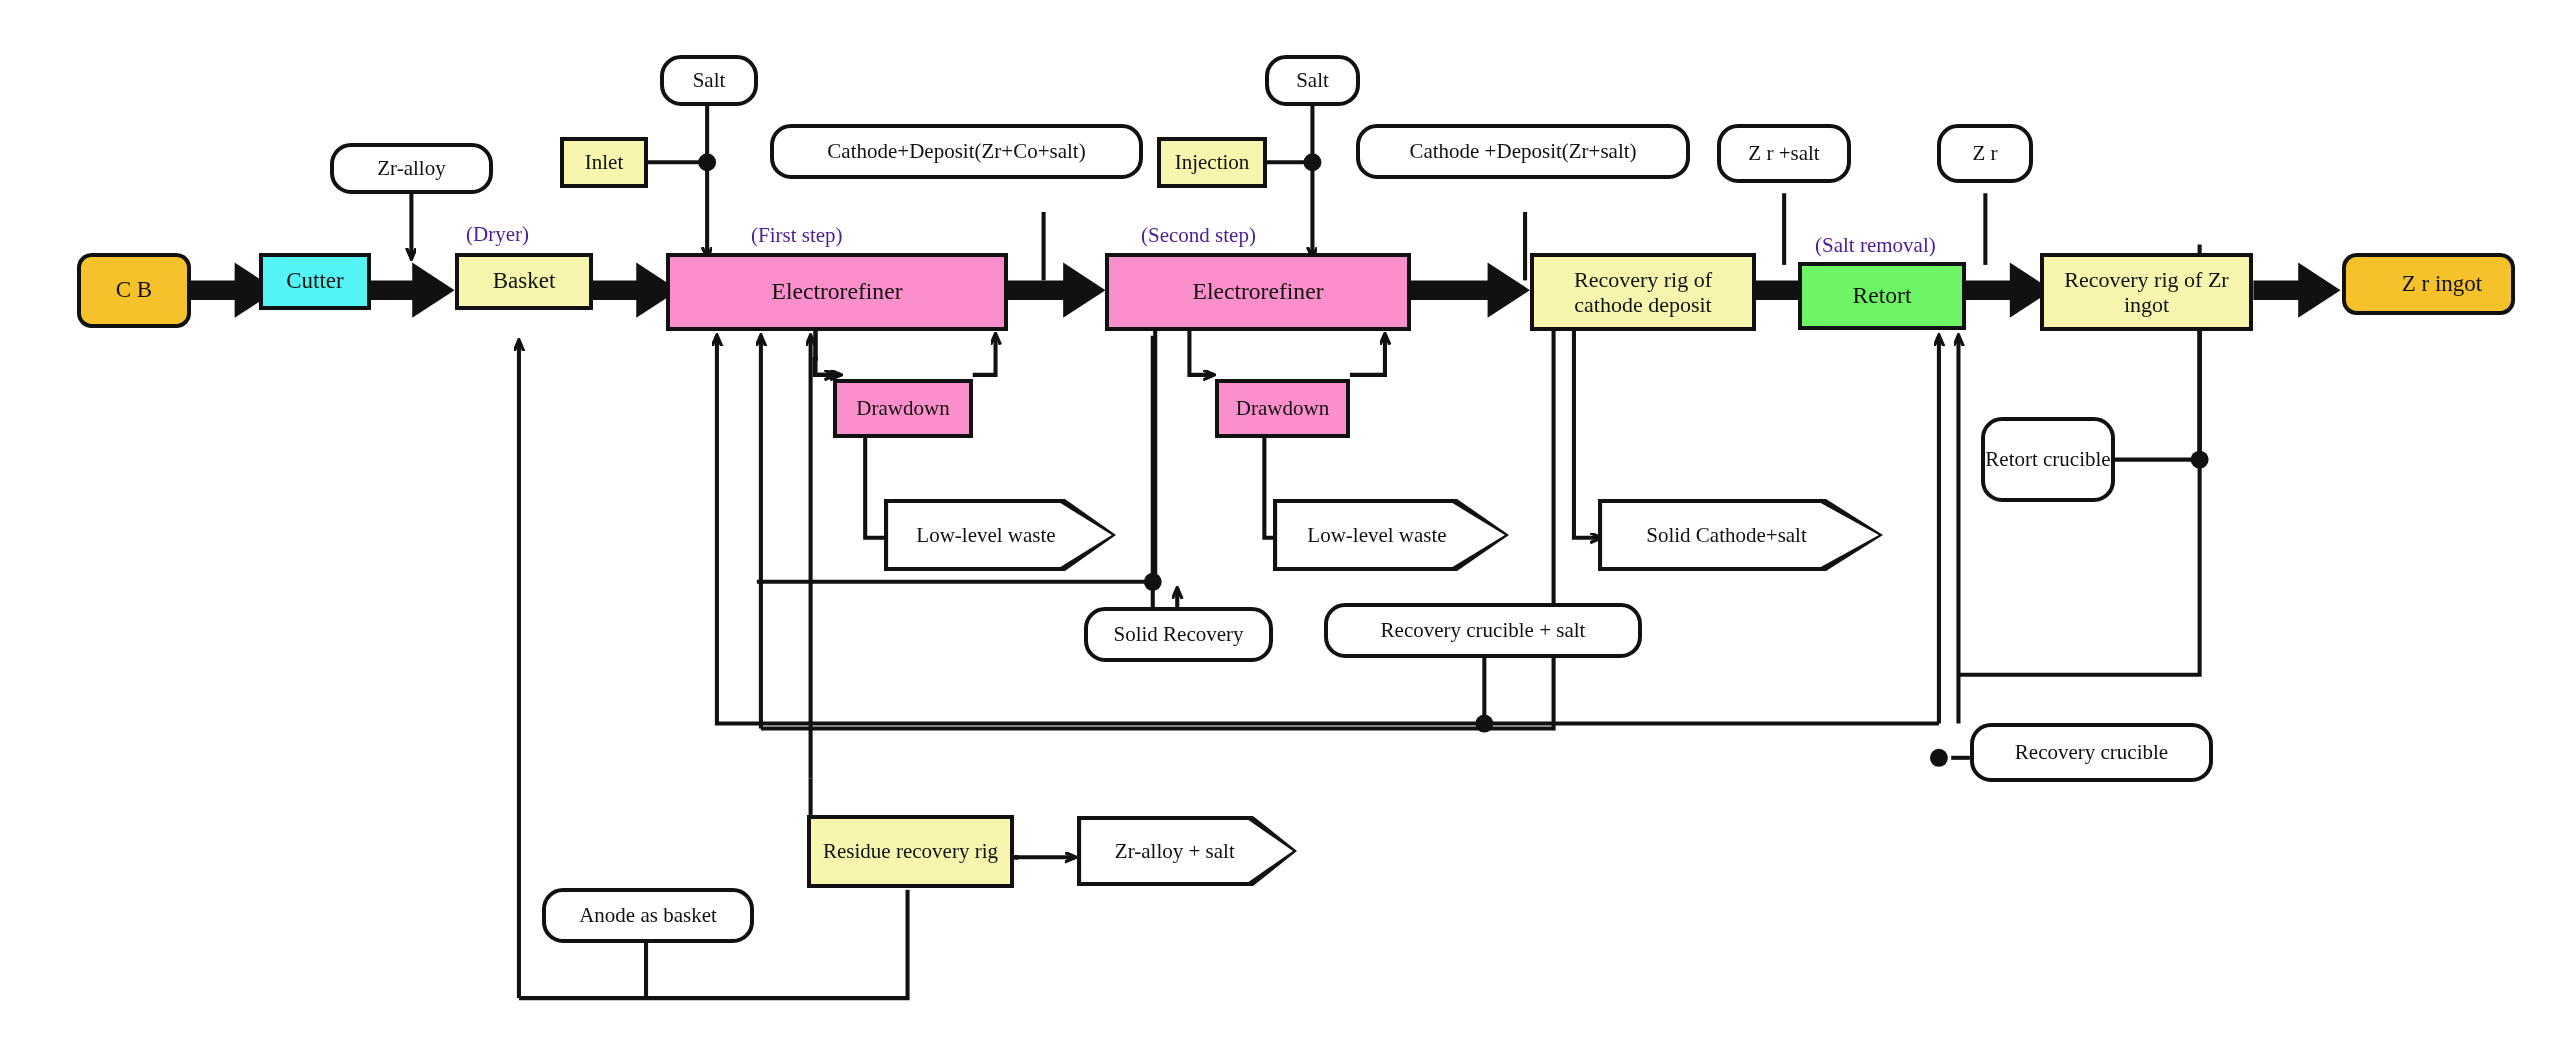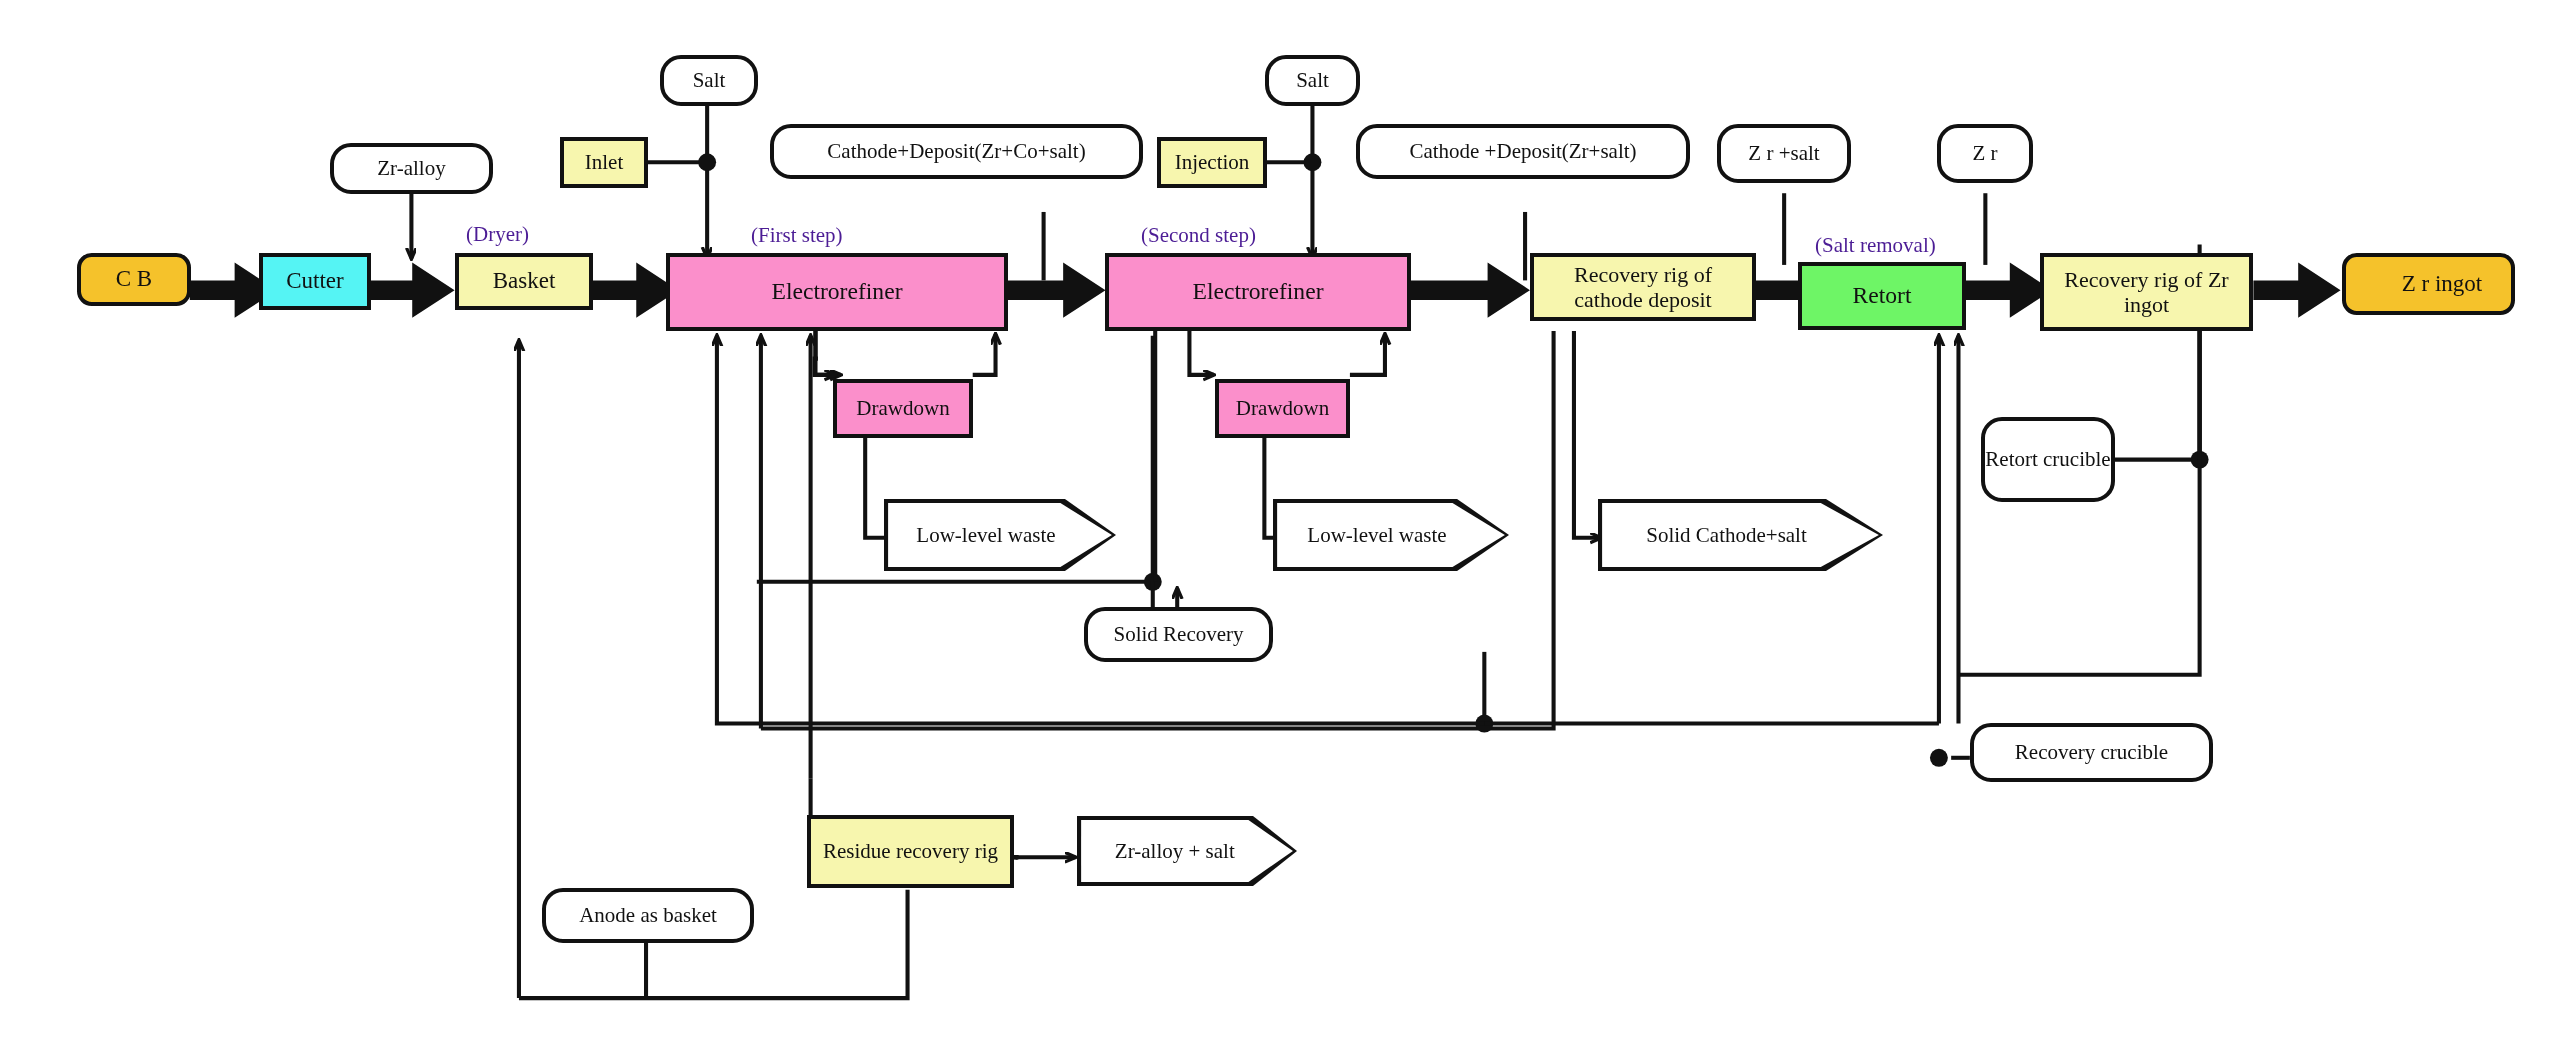--- a/index.html
+++ b/index.html
@@ -154,21 +154,21 @@
       <path d="M1247,1052 H1320" marker-end="url(#ah)"></path>
 
       <path d="M1114,1092 V1225 H637"></path>
 
       <path d="M793,1157 V1225"></path>
 
       <path d="M637,1225 V418" marker-end="url(#ah)"></path>
     </g>
   </svg>
 
-  <div class="node" style="left:77px;top:253px;width:114px;height:53px;border:4.9px solid #111;border-radius:14.7px;background:#F5C22B;font-size:23px;">
+  <div class="node" style="left:77px;top:253px;width:114px;height:75px;border:4.9px solid #111;border-radius:14.7px;background:#F5C22B;font-size:23px;">
     <span>C B</span>
   </div>
 
   <div class="node proc" style="left:259px;top:253px;width:112px;height:57px;background:#55F4F4;font-size:23px;">
     <span>Cutter</span>
   </div>
 
   <div class="cap" style="left:466px;top:222px;font-size:21px;">(Dryer)</div>
   <div class="node proc" style="left:455px;top:253px;width:138px;height:57px;background:#F7F6AE;font-size:23px;">
     <span>Basket</span>
@@ -177,21 +177,21 @@
   <div class="cap" style="left:751px;top:223px;font-size:21px;">(First step)</div>
   <div class="node proc" style="left:666px;top:253px;width:342px;height:78px;background:#FB8FCB;font-size:23.6px;">
     <span>Electrorefiner</span>
   </div>
 
   <div class="cap" style="left:1141px;top:223px;font-size:21px;">(Second step)</div>
   <div class="node proc" style="left:1105px;top:253px;width:306px;height:78px;background:#FB8FCB;font-size:23.6px;">
     <span>Electrorefiner</span>
   </div>
 
-  <div class="node proc" style="left:1530px;top:253px;width:226px;height:68px;background:#F7F6AE;font-size:22px;padding:0 4.9px;">
+  <div class="node proc" style="left:1530px;top:253px;width:226px;height:78px;background:#F7F6AE;font-size:22px;padding:0 4.9px;">
     <span>Recovery rig of cathode deposit</span>
   </div>
 
   <div class="cap" style="left:1815px;top:233px;font-size:21px;">(Salt removal)</div>
   <div class="node proc" style="left:1798px;top:262px;width:168px;height:68px;background:#6EF566;font-size:23.6px;">
     <span>Retort</span>
   </div>
 
   <div class="node proc" style="left:2040px;top:253px;width:213px;height:78px;background:#F7F6AE;font-size:22px;padding:0 6.5px;">
     <span>Recovery rig of Zr ingot</span>
@@ -226,20 +226,23 @@
   </div>
 
   <div class="node round" style="left:1937px;top:124px;width:96px;height:59px;font-size:21px;">
     <span>Z r</span>
   </div>
 
   <div class="node round" style="left:1084px;top:607px;width:189px;height:55px;font-size:21px;">
     <span>Solid Recovery</span>
   </div>
 
+  <div class="node round" style="left:1324px;top:603px;width:318px;height:55px;font-size:21px;">
+    <span>Recovery crucible + salt</span>
+  </div>
 
   <div class="node round" style="left:1981px;top:417px;width:134px;height:85px;font-size:21px;">
     <span>Retort crucible</span>
   </div>
 
   <div class="node round" style="left:1970px;top:723px;width:243px;height:59px;font-size:21px;">
     <span>Recovery crucible</span>
   </div>
 
   <div class="node round" style="left:542px;top:888px;width:212px;height:55px;font-size:21px;">

